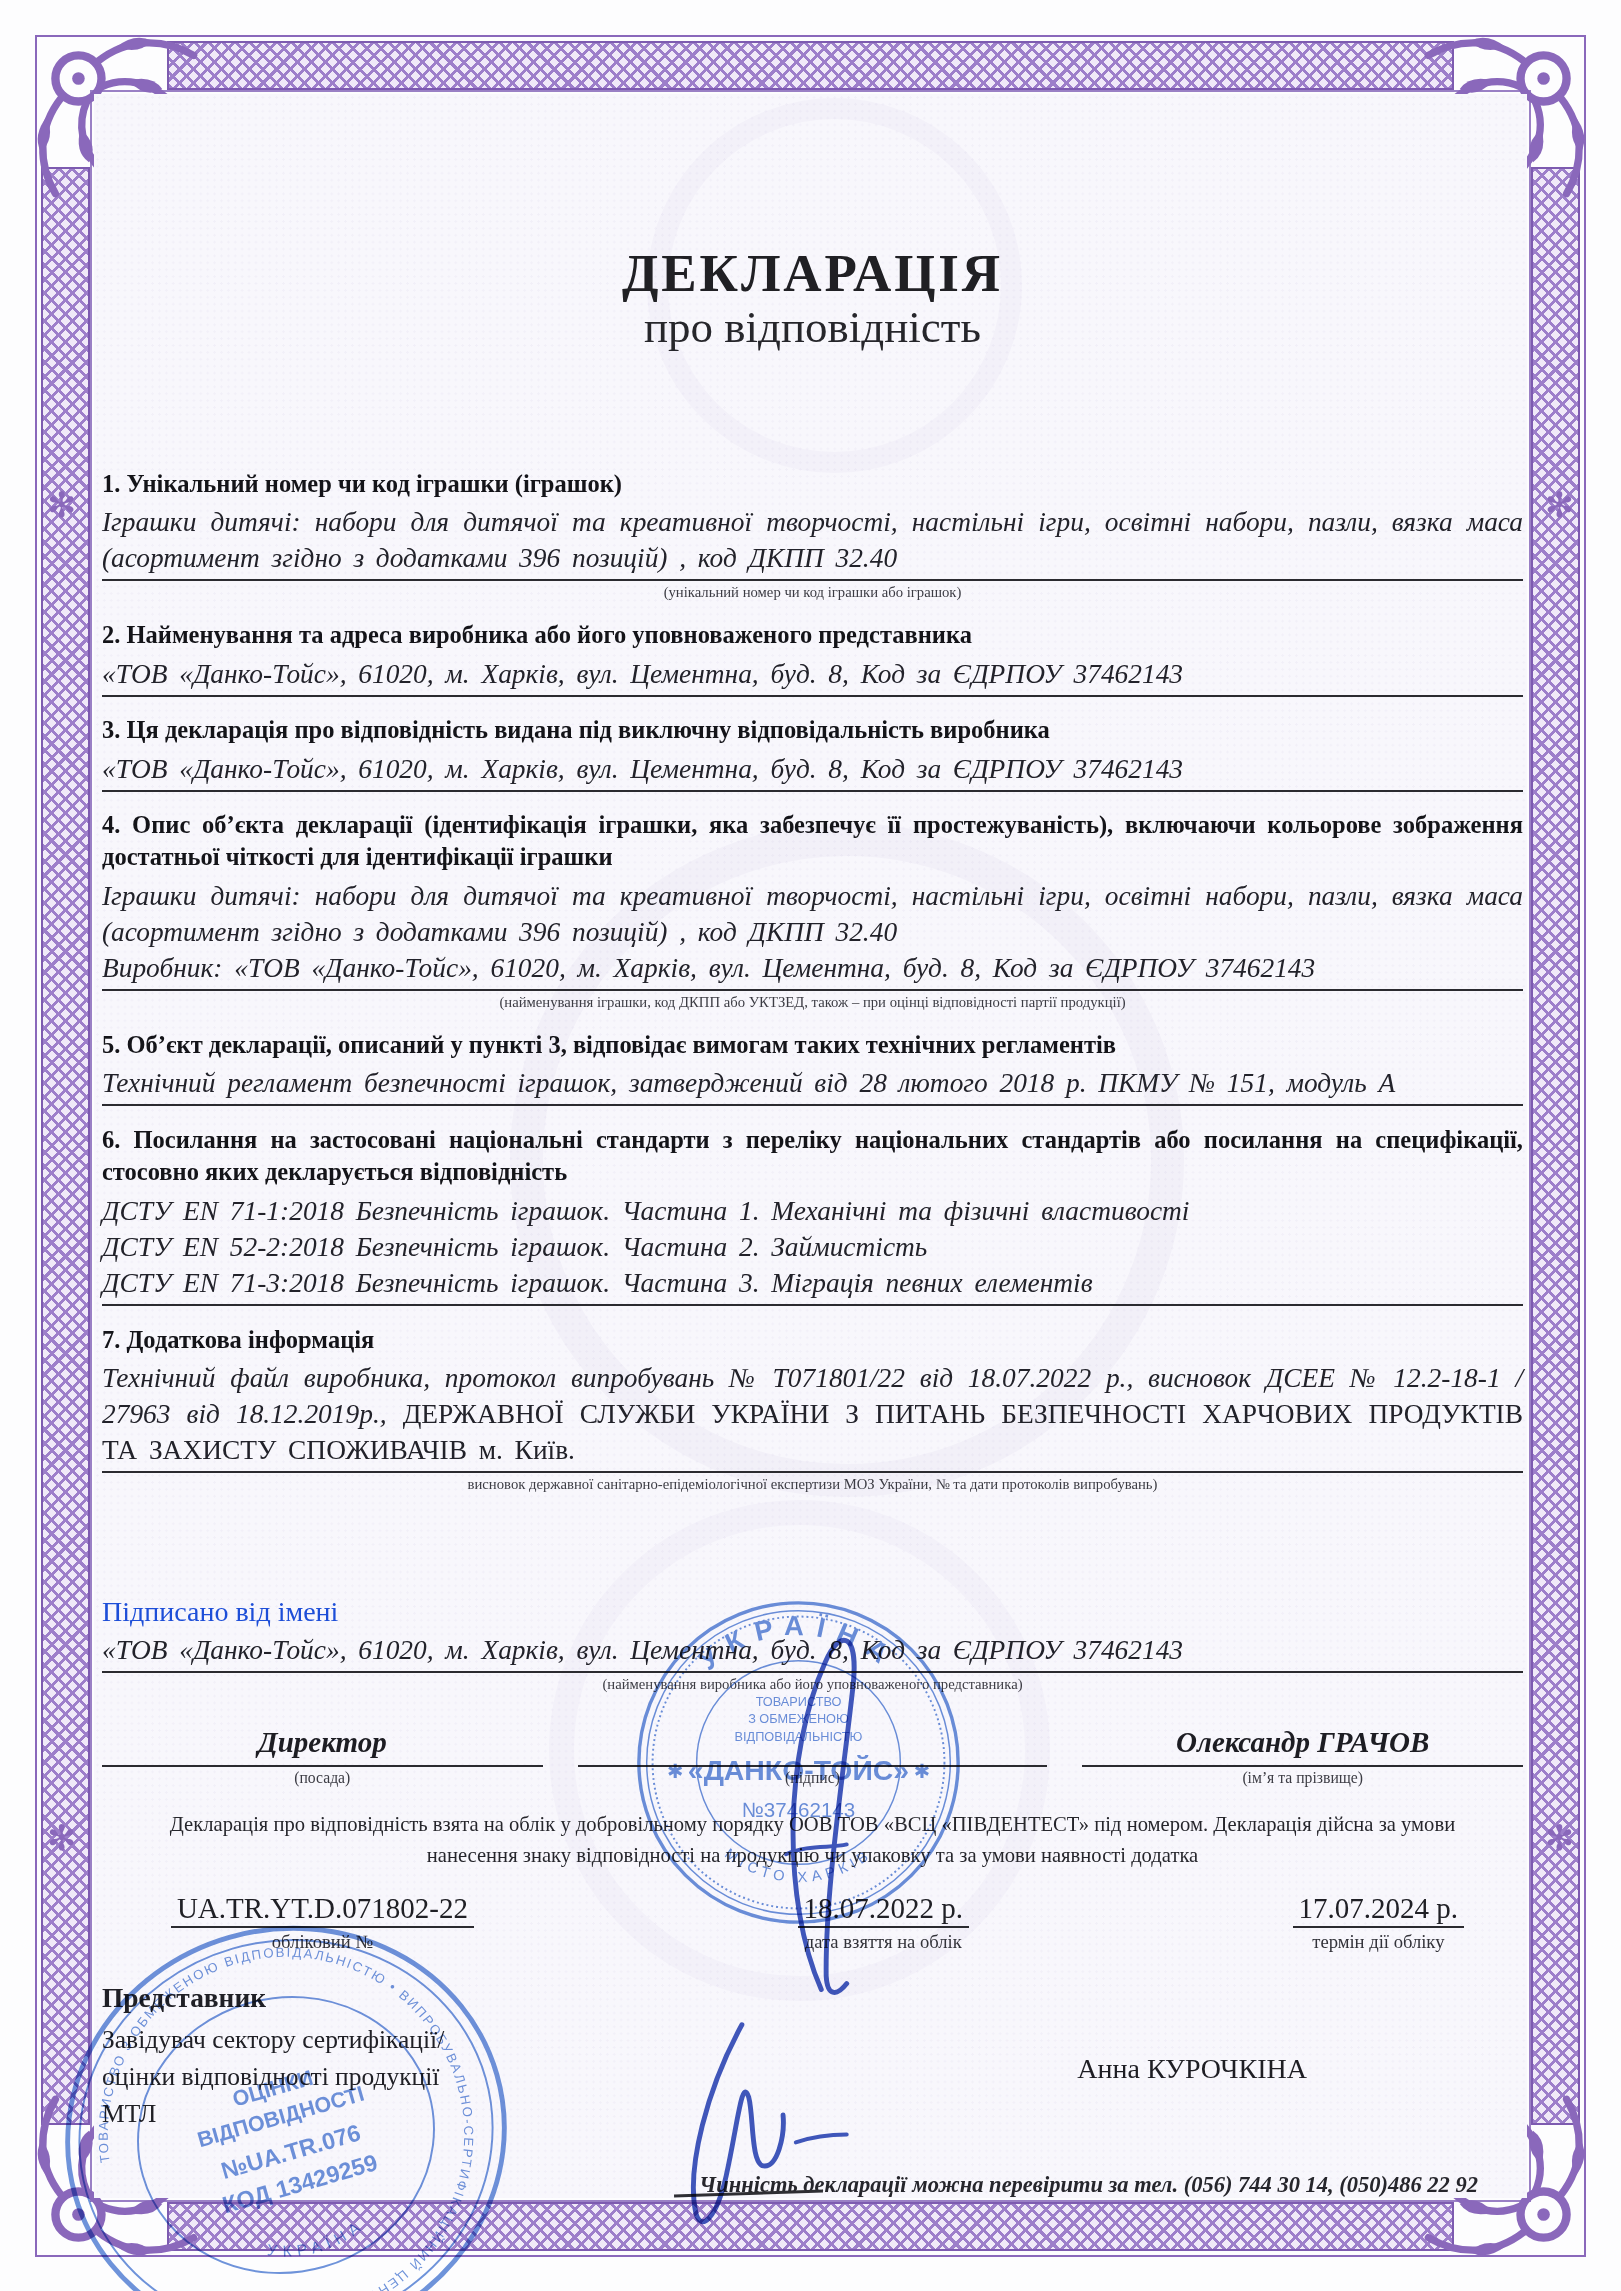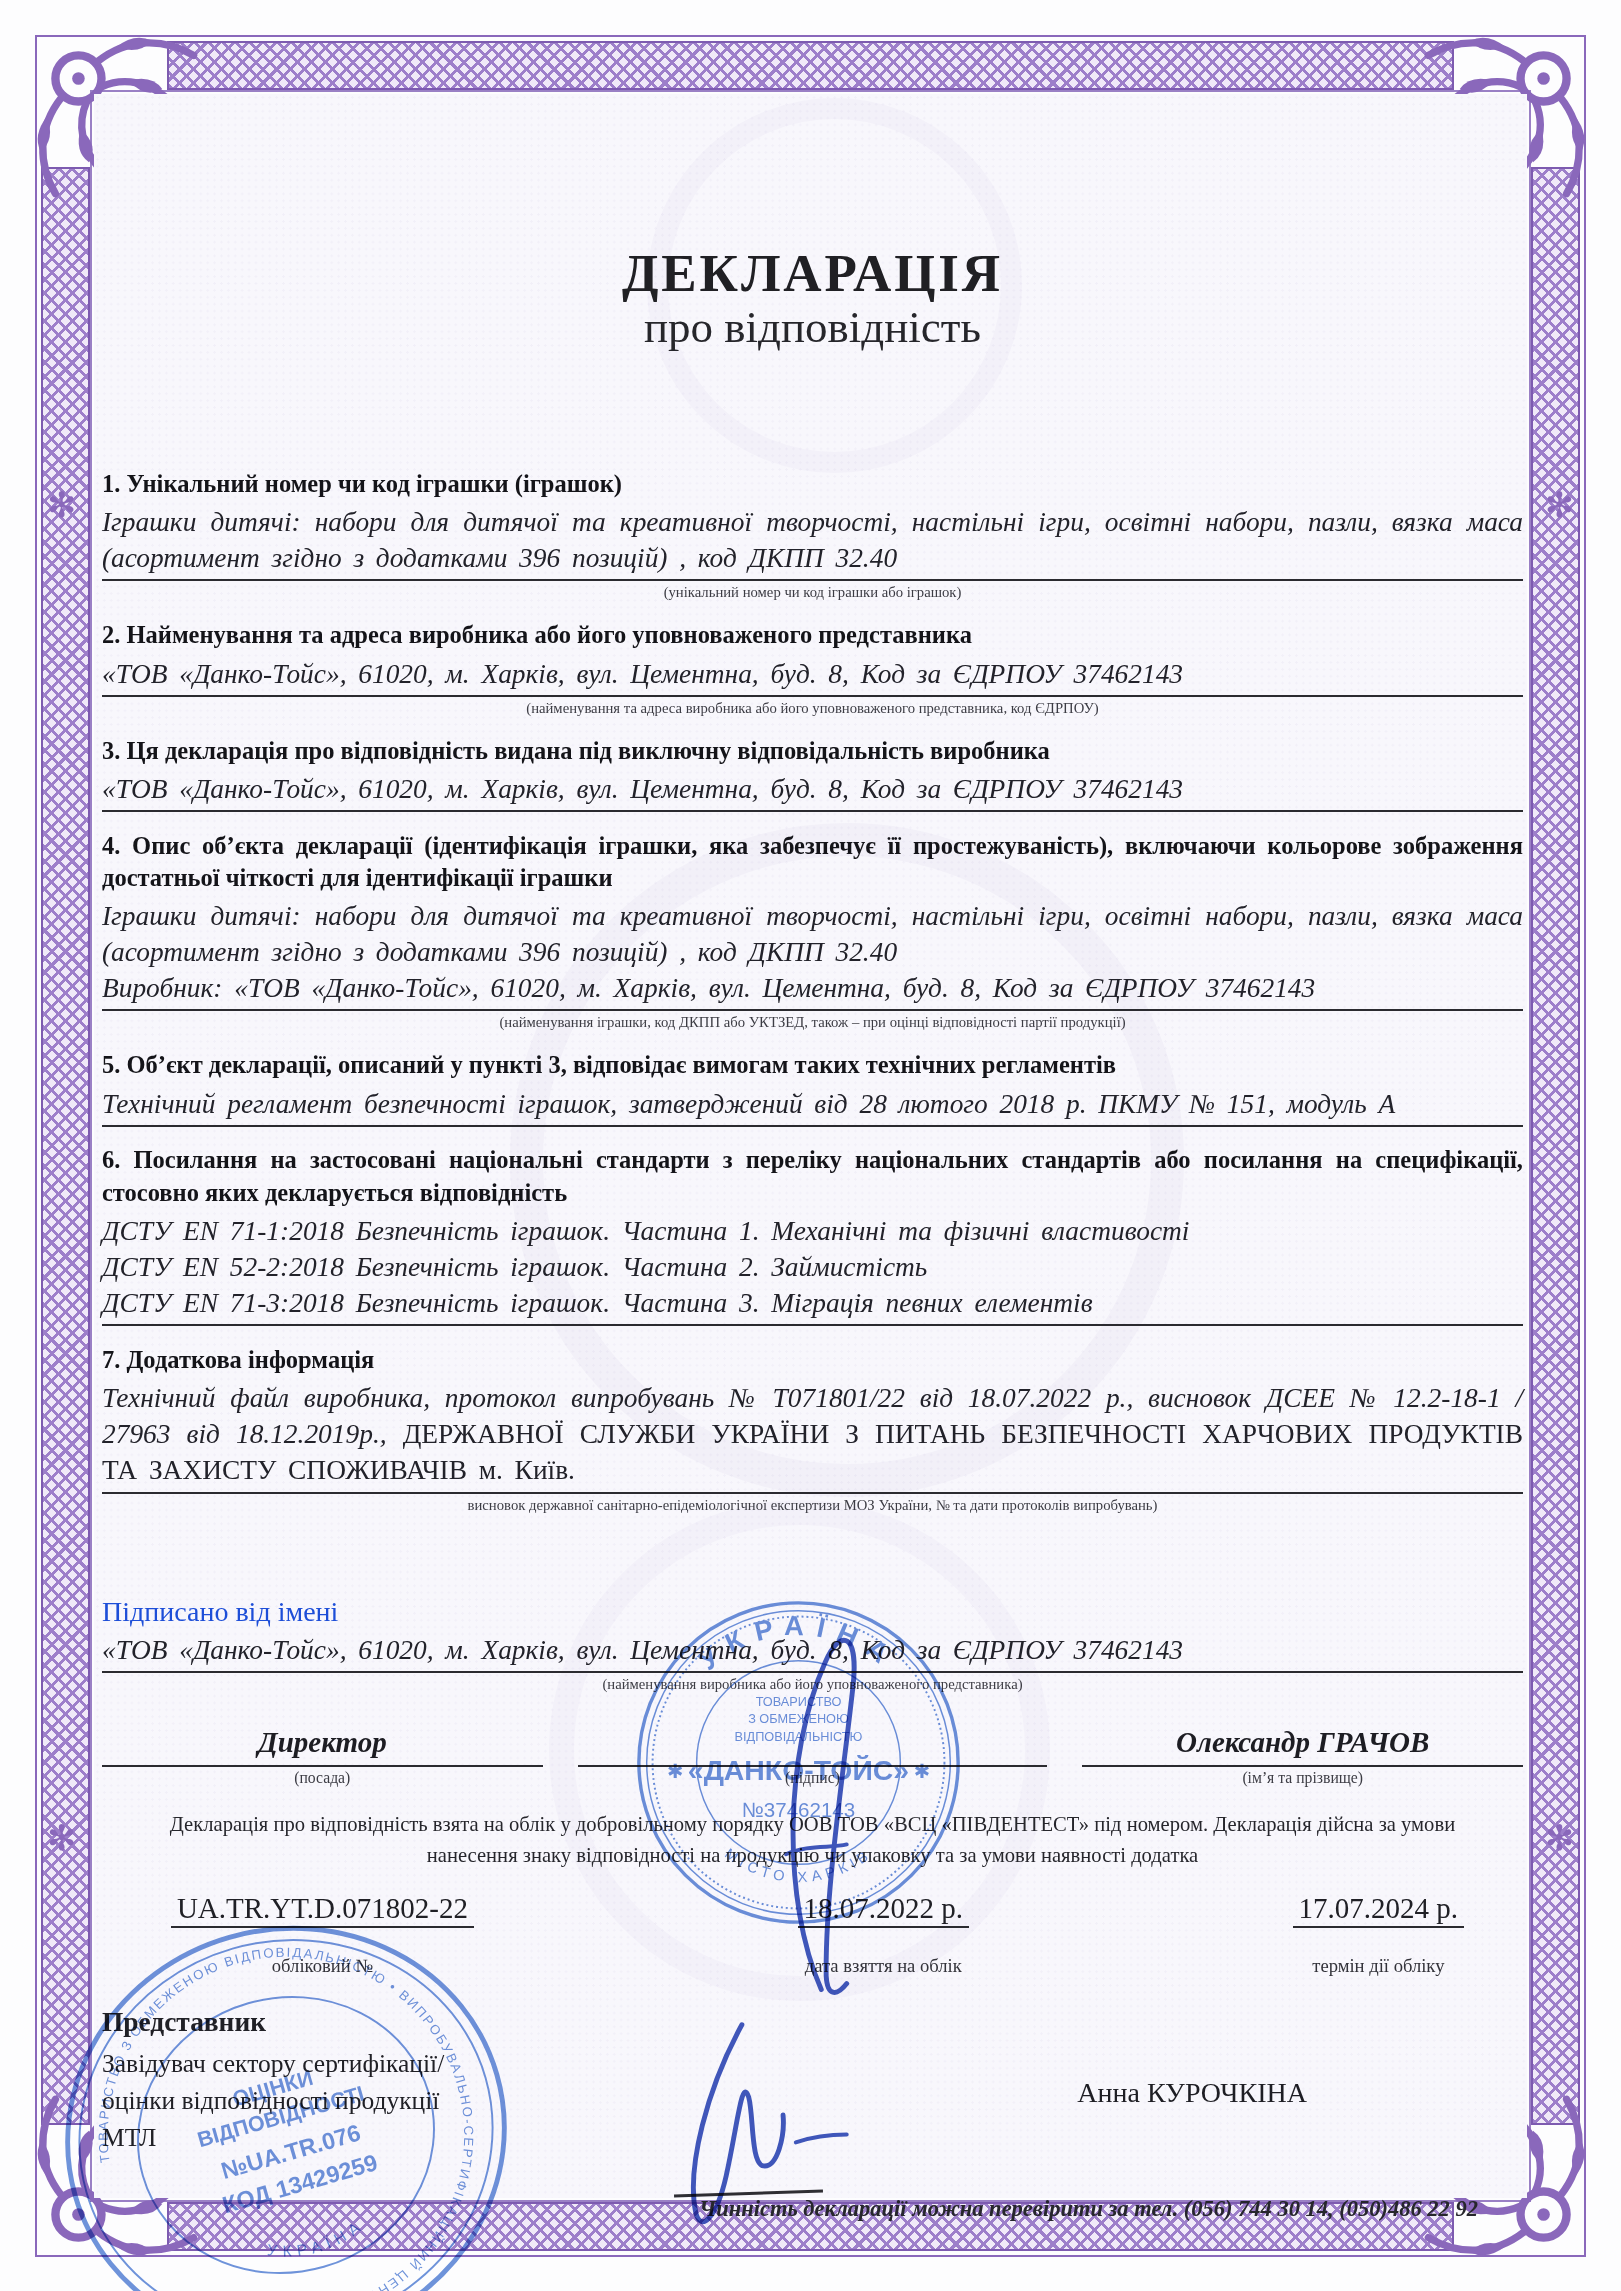--- a/index.html
+++ b/index.html
@@ -47,21 +47,21 @@
   .signed-label{font-size:28px;margin:0 0 3.9px;color:#1d4ed8;}
   .sig-row{display:flex;justify-content:space-between;margin-top:33px;align-items:center;}
   .sig-col{display:flex;flex-direction:column;}
   .sig-col .sline{border-bottom:2px solid #2b2b30;text-align:center;font-size:29px;font-weight:bold;font-style:italic;padding:0 9.8px 2px;min-height:37px;}
   .sig-col .scap{font-size:15.7px;text-align:center;color:#3c3c44;margin-top:2px;}
   .col-pos{width:31%;}
   .col-sign{width:33%;}
   .col-name{width:31%;}
   .reg-note{font-size:20.6px;line-height:1.5;text-align:center;width:94%;margin:21.6px auto 0;color:#26262c;}
   .num-row{display:flex;justify-content:space-between;margin-top:21.6px;padding:0 59px 0 69px;}
-  .num-col{display:flex;flex-direction:column;align-items:center;gap:24px;}
+  .num-col{display:flex;flex-direction:column;align-items:center;}
   .num-val{font-size:29px;border-bottom:2px solid #2b2b30;padding:0 5.9px 1px;color:#202026;}
   .num-cap{font-size:18.6px;color:#33333a;margin-top:2.9px;}
   .rep-zone{position:relative;margin-top:25.5px;min-height:186px;}
   .rep-left{width:568px;font-size:25.5px;line-height:1.45;color:#202026;}
   .rep-title{font-weight:bold;font-size:27.4px;margin-bottom:3.9px;}
   .rep-name{position:absolute;right:216px;top:74px;font-size:28px;color:#1e1e24;}
   .footer-verify{margin-top:7.8px;text-align:right;padding-right:45px;font-size:22.5px;font-style:italic;font-weight:bold;color:#26262c;}
   
   .stamp{position:absolute;mix-blend-mode:multiply;pointer-events:none;}
   .stamp-maker{left:632px;top:1596px;width:333px;height:333px;opacity:.82;}
@@ -168,21 +168,20 @@
       <h3 class="sec-h">1. Унікальний номер чи код іграшки (іграшок)</h3>
       <p class="sec-val">Іграшки дитячі: набори для дитячої та креативної творчості, настільні ігри, освітні набори, пазли, вязка маса (асортимент згідно з додатками 396 позицій) , код ДКПП 32.40</p>
       <div class="rule"></div>
       <div class="cap">(унікальний номер чи код іграшки або іграшок)</div>
     </section>
 
     <section class="sec">
       <h3 class="sec-h">2. Найменування та адреса виробника або його уповноваженого представника</h3>
       <p class="sec-val">«ТОВ «Данко-Тойс», 61020, м. Харків, вул. Цементна, буд. 8, Код за ЄДРПОУ 37462143</p>
       <div class="rule"></div>
-      <div class="cap">(найменування та адреса виробника або його уповноваженого представника, код ЄДРПОУ)</div>
     </section>
 
     <section class="sec">
       <h3 class="sec-h">3. Ця декларація про відповідність видана під виключну відповідальність виробника</h3>
       <p class="sec-val">«ТОВ «Данко-Тойс», 61020, м. Харків, вул. Цементна, буд. 8, Код за ЄДРПОУ 37462143</p>
       <div class="rule"></div>
     </section>
 
     <section class="sec">
       <h3 class="sec-h">4. Опис об’єкта декларації (ідентифікація іграшки, яка забезпечує її простежуваність), включаючи кольорове зображення достатньої чіткості для ідентифікації іграшки</h3>

